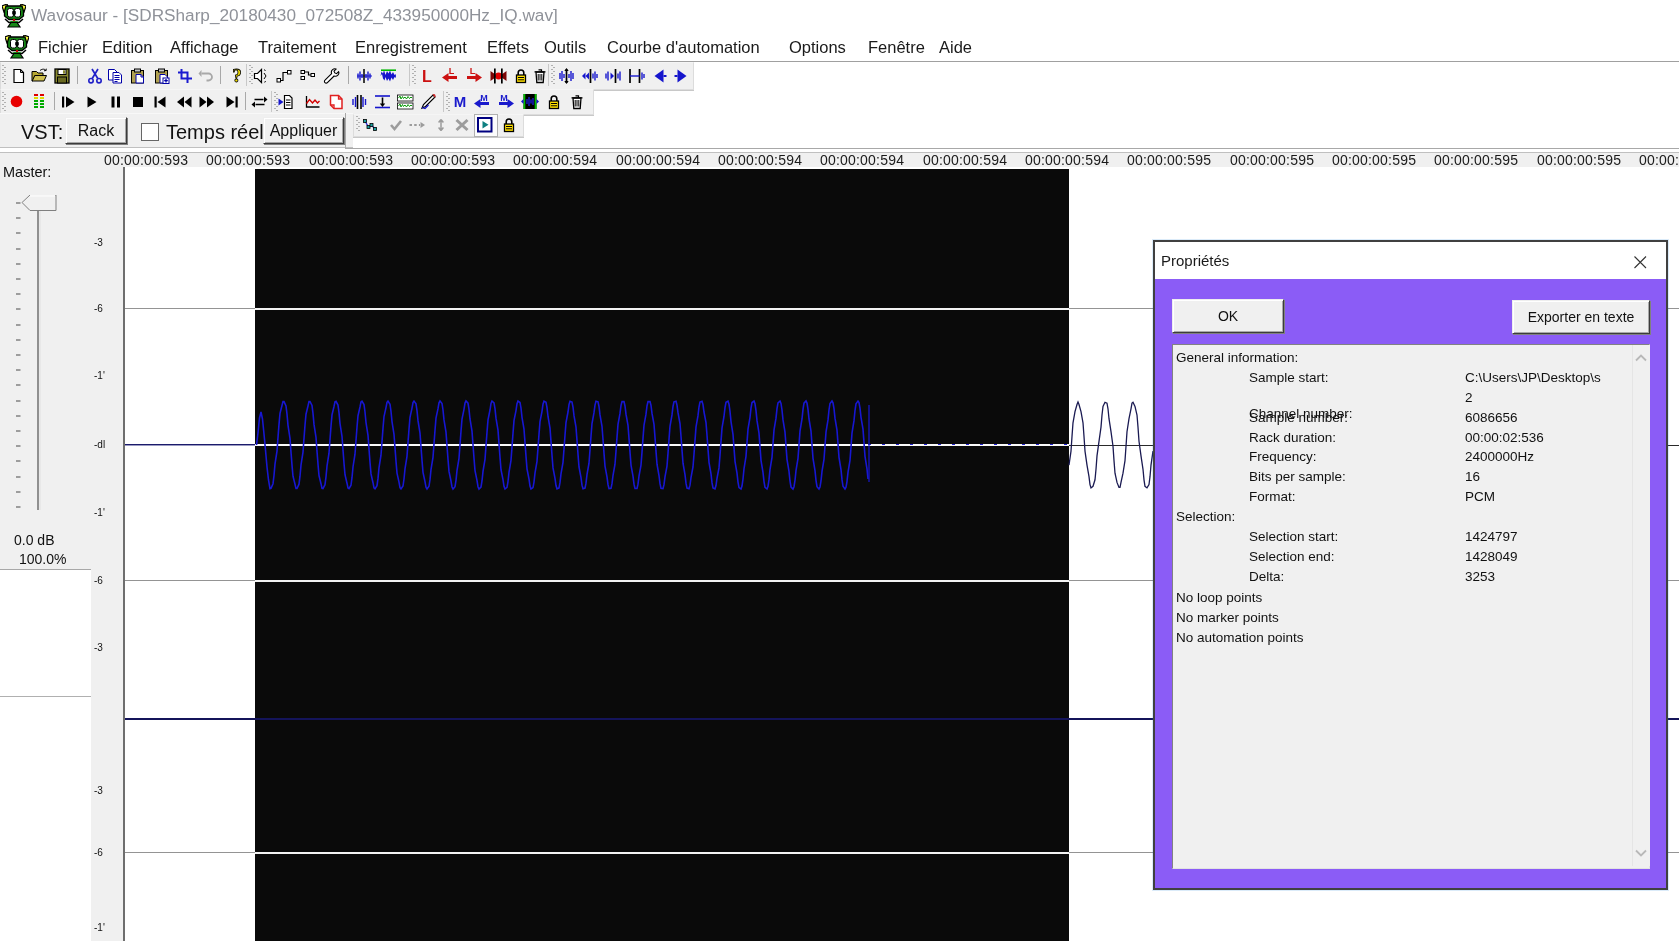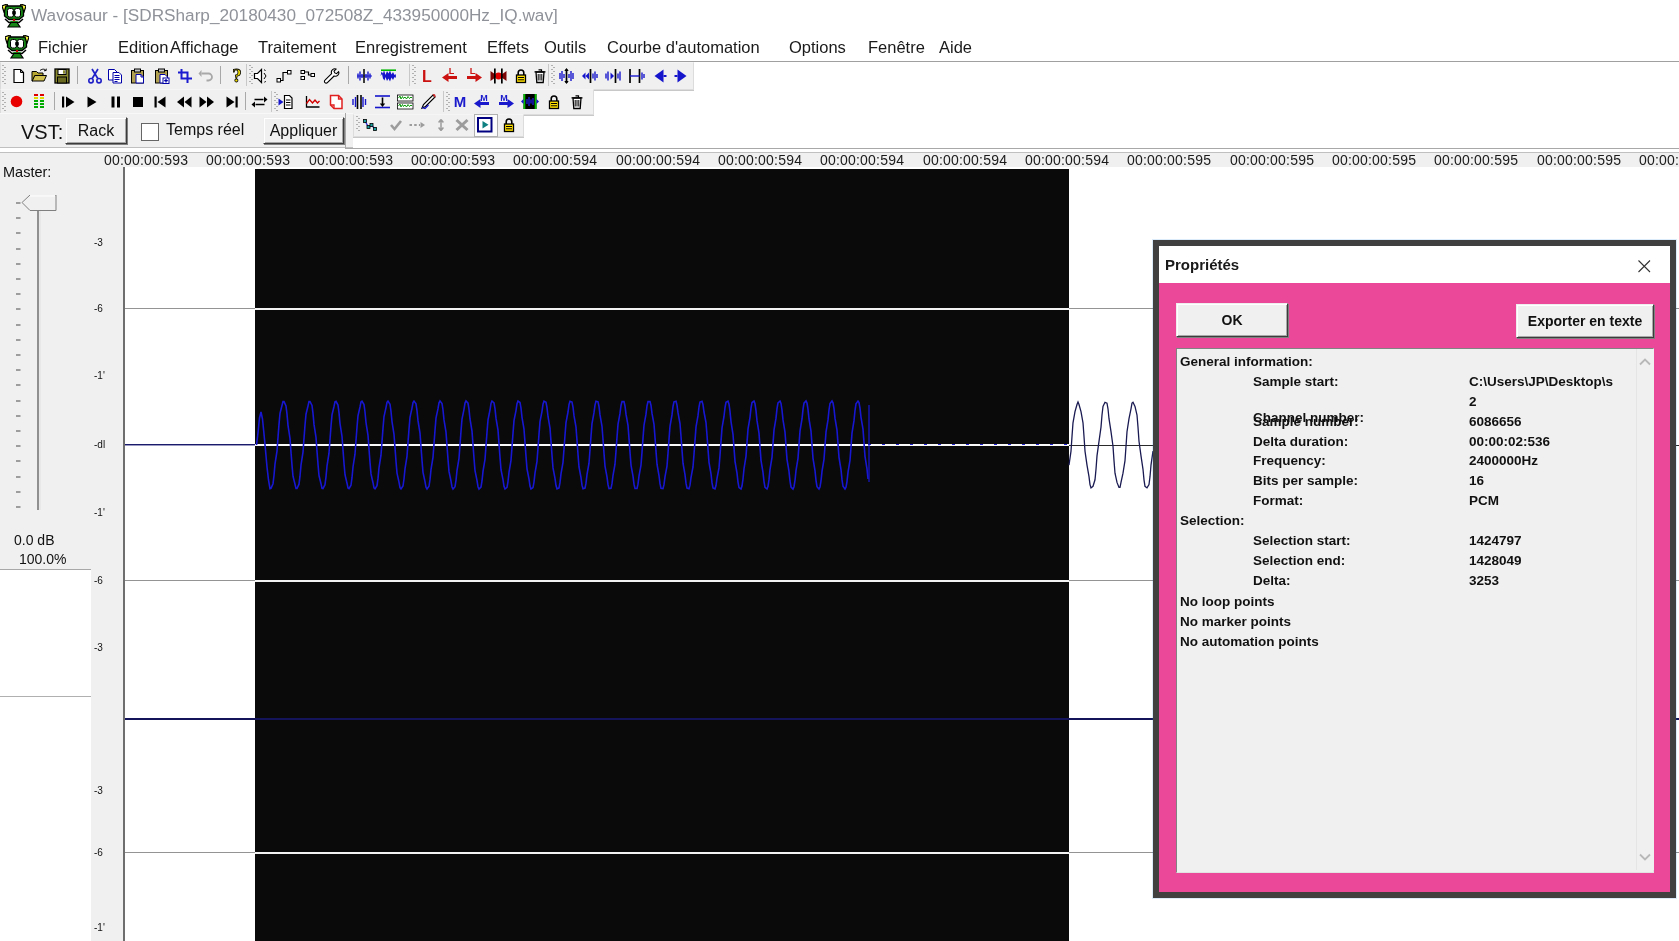--- a/index.html
+++ b/index.html
@@ -34,22 +34,22 @@
   
   #waveregion{left:0;top:167px;width:1679px;height:684px;background:#fff;border-radius:10px;}
   #masterpanel{left:0;top:0;width:91px;height:402px;background:#f0f0f0;
                border-bottom:1px solid #a8a8a8;}
   #scalecol{left:91px;top:0;width:32px;height:774px;background:#f0f0f0;border-right:2px solid #6e6e6e;}
   .dblab{position:absolute;font-size:10px;color:#111;left:94px;width:18px;}
   #wavecanvas{left:125px;top:0;width:1554px;height:774px;background:#fff;}
   #selblack{left:130px;top:2px;width:814px;height:772px;background:#0a0a0a;}
   .hline{position:absolute;left:0;width:1554px;height:1px;}
   
-  #dialog{left:1153px;top:240px;width:511px;height:646px;background:#ec4899;
-          border:6px solid #404040;box-shadow:0 0 0 1px rgba(15,121,212,.15);font-weight:bold;}
+  #dialog{left:1153px;top:240px;width:511px;height:646px;background:#8b5cf6;
+          border:2px solid #404040;box-shadow:0 0 0 1px rgba(15,121,212,.15);}
   #dlgtitle{left:0;top:0;width:100%;height:37px;background:#fff;}
   #dlglist{left:17px;top:102px;width:476px;height:523px;background:#f0f0f0;
            border:1px solid #828282;border-bottom-color:#e2e2e2;border-right-color:#e2e2e2;}
   .lrow{position:absolute;font-size:13.5px;color:#111;white-space:pre;}
 </style>
 </head>
 <body>
   <div id="titlebar" class="abs"></div>
   <svg class="abs" style="left:2px;top:4px" width="24" height="24" viewBox="0 0 24 24">
     <polygon points="0,2 5,0 7,5 2,8" fill="#ffff42" stroke="#000" stroke-width="1.2"></polygon>
@@ -73,21 +73,21 @@
     <rect x="5.5" y="4.5" width="6" height="8.5" rx="2" fill="#fff" stroke="#000"></rect>
     <rect x="12.5" y="4.5" width="6" height="8.5" rx="2" fill="#fff" stroke="#000"></rect>
     <path d="M10.2 6.5 l1.6 2.2 -1.6 2.2 z" fill="#000"></path>
     <path d="M13.8 6.5 l-1.6 2.2 1.6 2.2 z" fill="#000"></path>
     <path d="M3 15 l4 3.5 h10 l4 -3.5" fill="none" stroke="#000" stroke-width="1.5"></path>
     <path d="M7 17 l3 1.5 h4 l3 -1.5" fill="#168716"></path>
     <circle cx="12" cy="16" r="1.2" fill="#cc0000"></circle>
     <polygon points="6,23 18,23 15,18.5 9,18.5" fill="#168716" stroke="#000" stroke-width="1.2"></polygon>
   </svg>
   <div class="menuitem" style="left:38px">Fichier</div>
-  <div class="menuitem" style="left:118px">Edition</div>
+  <div class="menuitem" style="left:102px">Edition</div>
   <div class="menuitem" style="left:170px">Affichage</div>
   <div class="menuitem" style="left:258px">Traitement</div>
   <div class="menuitem" style="left:355px">Enregistrement</div>
   <div class="menuitem" style="left:487px">Effets</div>
   <div class="menuitem" style="left:544px">Outils</div>
   <div class="menuitem" style="left:607px">Courbe d'automation</div>
   <div class="menuitem" style="left:789px">Options</div>
   <div class="menuitem" style="left:868px">Fenêtre</div>
   <div class="menuitem" style="left:939px">Aide</div>
   <div id="menuline" class="abs"></div>
@@ -401,21 +401,21 @@
   </svg>
   <svg class="icon" style="left:569px;top:93px" width="16" height="17">
     <path d="M4 5 h8 l-0.8 10.5 h-6.4 Z" fill="#fff" stroke="#000" stroke-width="1.3"></path>
     <path d="M2.5 4.8 h11 M6.5 2.8 h3 v2" fill="none" stroke="#000" stroke-width="1.2"></path>
     <path d="M6.2 7 v6.5 M8 7 v6.5 M9.8 7 v6.5" stroke="#000"></path>
   </svg>
   <div id="vstbar" class="abs"></div>
   <div class="abs" style="left:21px;top:121px;font-size:20px;color:#111">VST:</div>
   <div class="btn95" style="left:65px;top:117px;width:60px;height:25px;line-height:25px">Rack</div>
   <div class="abs" style="left:141px;top:123px;width:16px;height:16px;background:#fff;border:1px solid #666"></div>
-  <div class="abs" style="left:166px;top:121px;font-size:16px;color:#111">Temps réel</div>
+  <div class="abs" style="left:166px;top:121px;font-size:20px;color:#111">Temps réel</div>
   <div class="btn95" style="left:263px;top:117px;width:79px;height:25px;line-height:25px">Appliquer</div>
   <div class="tbband" style="left:353px;top:114px;width:169px;height:21px"></div>
   <div class="grip" style="left:356px;top:116px;height:16px"></div>
   <svg class="icon" style="left:362px;top:117px" width="17" height="16">
     <path d="M3 4 L6.5 10 L9.5 8 L13 12" stroke="#2a2ae0" stroke-width="1.3" fill="none"></path>
     <g fill="#18a0a0" stroke="#000" stroke-width="0.8">
       <rect x="1.5" y="2.5" width="3" height="3"></rect>
       <rect x="5" y="8.5" width="3" height="3"></rect>
       <rect x="8" y="6.5" width="3" height="3"></rect>
       <rect x="11.5" y="10.5" width="3" height="3"></rect>
@@ -541,21 +541,21 @@
     <div class="btn95" style="left:17px;top:57px;width:110px;height:32px;line-height:32px;font-size:14px">OK</div>
     <div class="btn95" style="left:357px;top:58px;width:136px;height:32px;line-height:32px;font-size:14px">Exporter en texte</div>
     <div id="dlglist" class="abs">
       <div class="lrow" style="left:3px;top:5px">General information:</div>
       <div class="lrow" style="left:76px;top:25px">Sample start:</div>
       <div class="lrow" style="left:292px;top:25px">C:\Users\JP\Desktop\s</div>
       <div class="lrow" style="left:76px;top:61px">Channel number:</div>
       <div class="lrow" style="left:292px;top:45px">2</div>
       <div class="lrow" style="left:76px;top:65px">Sample number:</div>
       <div class="lrow" style="left:292px;top:65px">6086656</div>
-      <div class="lrow" style="left:76px;top:85px">Delta duration:</div>
+      <div class="lrow" style="left:76px;top:85px">Rack duration:</div>
       <div class="lrow" style="left:292px;top:85px">00:00:02:536</div>
       <div class="lrow" style="left:76px;top:104px">Frequency:</div>
       <div class="lrow" style="left:292px;top:104px">2400000Hz</div>
       <div class="lrow" style="left:76px;top:124px">Bits per sample:</div>
       <div class="lrow" style="left:292px;top:124px">16</div>
       <div class="lrow" style="left:76px;top:144px">Format:</div>
       <div class="lrow" style="left:292px;top:144px">PCM</div>
       <div class="lrow" style="left:3px;top:164px">Selection:</div>
       <div class="lrow" style="left:76px;top:184px">Selection start:</div>
       <div class="lrow" style="left:292px;top:184px">1424797</div>

